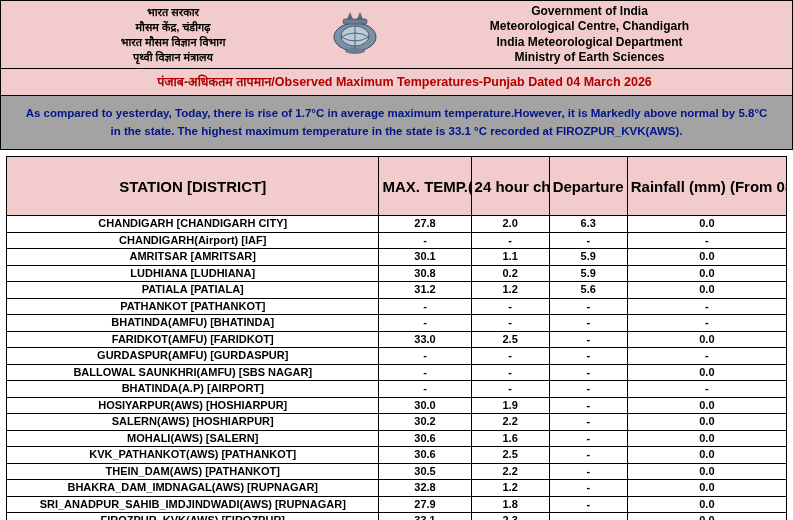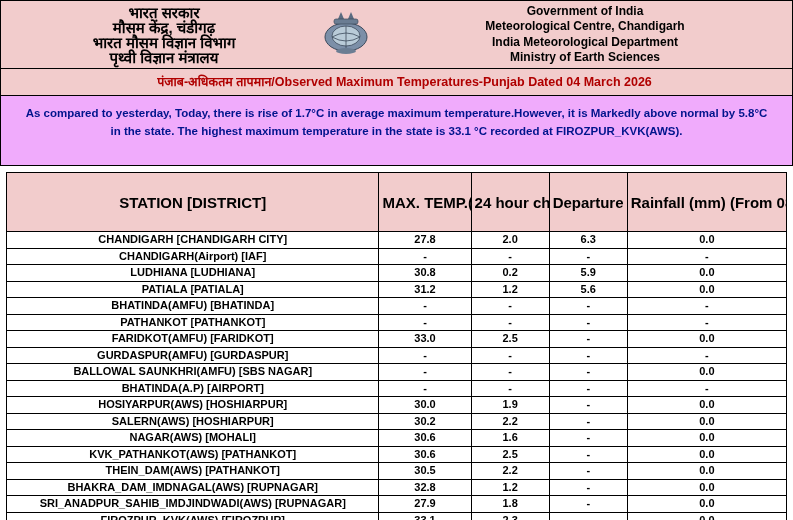--- a/index.html
+++ b/index.html
@@ -25,25 +25,25 @@
     border: 1px solid #000;
     border-bottom: none;
     display: flex;
     align-items: center;
     height: 68px;
     box-sizing: border-box;
   }
   .header-left {
     flex: 0 0 300px;
     text-align: center;
-    font-size: 15px;
+    font-size: 11px;
     font-weight: bold;
     color: #000;
     line-height: 15px;
-    padding-left: 13px;
+    padding-left: 22px;
   }
   .header-emblem {
     flex: 0 0 64px;
     display: flex;
     align-items: center;
     justify-content: center;
   }
   .header-right {
     flex: 1 1 auto;
     text-align: center;
@@ -63,27 +63,27 @@
     font-weight: bold;
     color: #b00000;
     padding: 4px 0 5px 16px;
     box-sizing: border-box;
   }
 
   
   .summary {
     border: 1px solid #000;
     border-top: none;
-    background: #f0abfc;
+    background: #a3a3a3;
     text-align: center;
     font-size: 11.5px;
     font-weight: bold;
     color: #00148c;
     line-height: 18px;
-    padding: 8px 18px 25px 18px;
+    padding: 8px 18px 9px 18px;
     box-sizing: border-box;
   }
 
   
   .table-wrap {
     padding: 6px 6px 0 6px;
     box-sizing: border-box;
   }
   table.data {
     border-collapse: collapse;
@@ -187,42 +187,49 @@
             <td>0.0</td>
           </tr>
           <tr>
             <td class="station">CHANDIGARH(Airport)   [IAF]</td>
             <td>-</td>
             <td>-</td>
             <td>-</td>
             <td>-</td>
           </tr>
           <tr>
+            <td class="station">AMRITSAR  [AMRITSAR]</td>
+            <td>30.1</td>
+            <td>1.1</td>
+            <td>5.9</td>
+            <td>0.0</td>
+          </tr>
+          <tr>
             <td class="station">LUDHIANA  [LUDHIANA]</td>
             <td>30.8</td>
             <td>0.2</td>
             <td>5.9</td>
             <td>0.0</td>
           </tr>
           <tr>
             <td class="station">PATIALA  [PATIALA]</td>
             <td>31.2</td>
             <td>1.2</td>
             <td>5.6</td>
             <td>0.0</td>
           </tr>
           <tr>
+            <td class="station">PATHANKOT  [PATHANKOT]</td>
+            <td>-</td>
+            <td>-</td>
+            <td>-</td>
+            <td>-</td>
+          </tr>
+          <tr>
             <td class="station">BHATINDA(AMFU)  [BHATINDA]</td>
-            <td>-</td>
-            <td>-</td>
-            <td>-</td>
-            <td>-</td>
-          </tr>
-          <tr>
-            <td class="station">PATHANKOT  [PATHANKOT]</td>
             <td>-</td>
             <td>-</td>
             <td>-</td>
             <td>-</td>
           </tr>
           <tr>
             <td class="station">FARIDKOT(AMFU)  [FARIDKOT]</td>
             <td>33.0</td>
             <td>2.5</td>
             <td>-</td>
@@ -257,21 +264,21 @@
             <td>0.0</td>
           </tr>
           <tr>
             <td class="station">SALERN(AWS)  [HOSHIARPUR]</td>
             <td>30.2</td>
             <td>2.2</td>
             <td>-</td>
             <td>0.0</td>
           </tr>
           <tr>
-            <td class="station">NAGAR(AWS)  [MOHALI]</td>
+            <td class="station">MOHALI(AWS)  [SALERN]</td>
             <td>30.6</td>
             <td>1.6</td>
             <td>-</td>
             <td>0.0</td>
           </tr>
           <tr>
             <td class="station">KVK_PATHANKOT(AWS)  [PATHANKOT]</td>
             <td>30.6</td>
             <td>2.5</td>
             <td>-</td>

